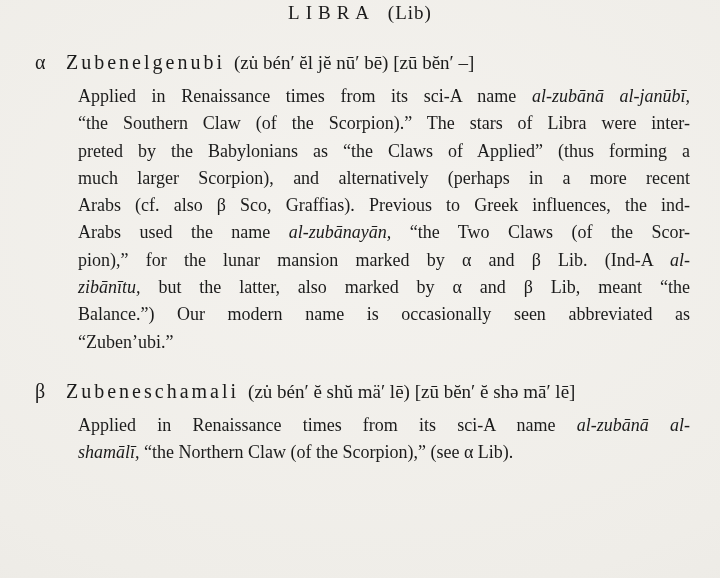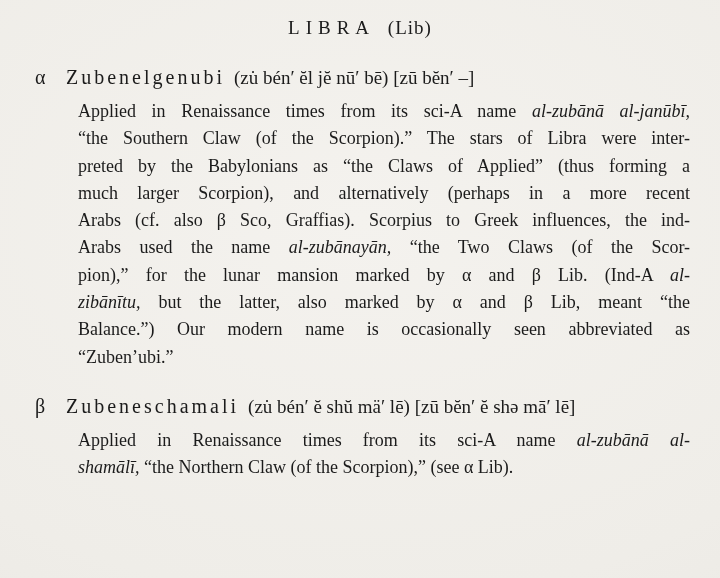--- a/index.html
+++ b/index.html
@@ -13,21 +13,20 @@
     background:
       radial-gradient(140% 120% at 50% 38%, #f4f2ee 0%, #efede8 55%, #e7e5e0 100%);
     font-family: "Liberation Serif", "DejaVu Serif", serif;
     color: #1b1b1b;
   }
   .page {
     position: relative;
     width: 720px;
     height: 578px;
     box-sizing: border-box;
-    padding-top: 15px;
   }
   .title {
     text-align: center;
     font-size: 19px;
     line-height: 26px;
     margin: 0 0 22px 0;
   }
   .title .word { letter-spacing: 6px; }
   .title .abbr { margin-left: 8px; letter-spacing: 1px; }
 
@@ -78,21 +77,21 @@
     <div class="entry-heading">
       <span class="entry-letter">α</span>
       <span class="star-name">Zubenelgenubi</span>
       <span class="pronunciation">(zu̇ bén′ ĕl jĕ nū′ bē) [zū bĕn′ –]</span>
     </div>
     <div class="entry-body">
         <div class="tline">Applied in Renaissance times from its sci-A name <i>al-zubānā al-janūbī,</i></div>
         <div class="tline">“the Southern Claw (of the Scorpion).” The stars of Libra were inter-</div>
         <div class="tline">preted by the Babylonians as “the Claws of Applied” (thus forming a</div>
         <div class="tline">much larger Scorpion), and alternatively (perhaps in a more recent</div>
-        <div class="tline">Arabs (cf. also β Sco, Graffias). Scorpius to Greek influences, the ind-</div>
+        <div class="tline">Arabs (cf. also β Sco, Graffias). Previous to Greek influences, the ind-</div>
         <div class="tline">Arabs used the name <i>al-zubānayān,</i> “the Two Claws (of the Scor-</div>
         <div class="tline">pion),” for the lunar mansion marked by α and β Lib. (Ind-A <i>al-</i></div>
         <div class="tline"><i>zibānītu,</i> but the latter, also marked by α and β Lib, meant “the</div>
         <div class="tline">Balance.”) Our modern name is occasionally seen abbreviated as</div>
         <div class="tline last">“Zuben’ubi.”</div>
       </div>
   </div>
 
   <div class="entry">
     <div class="entry-heading">

